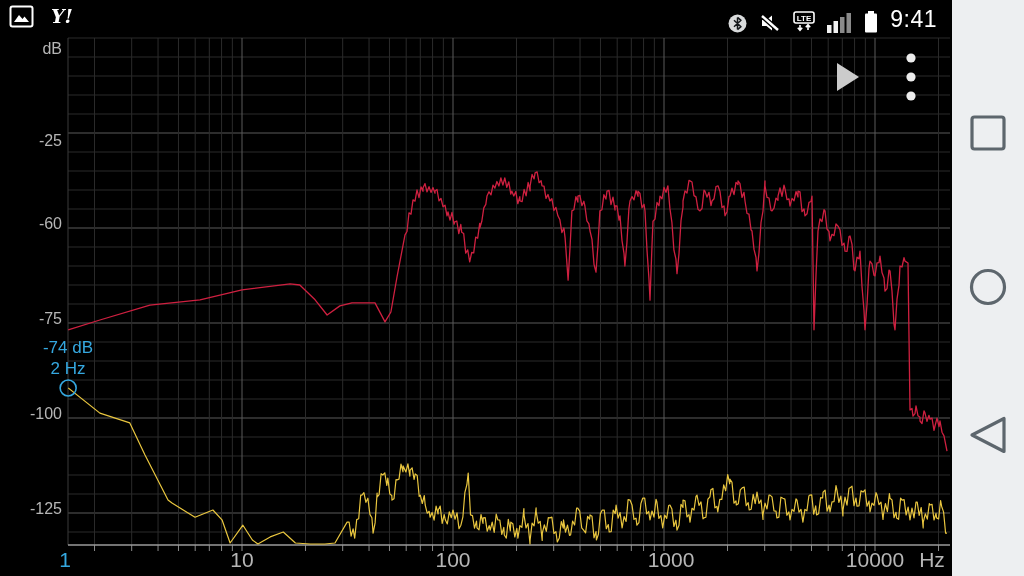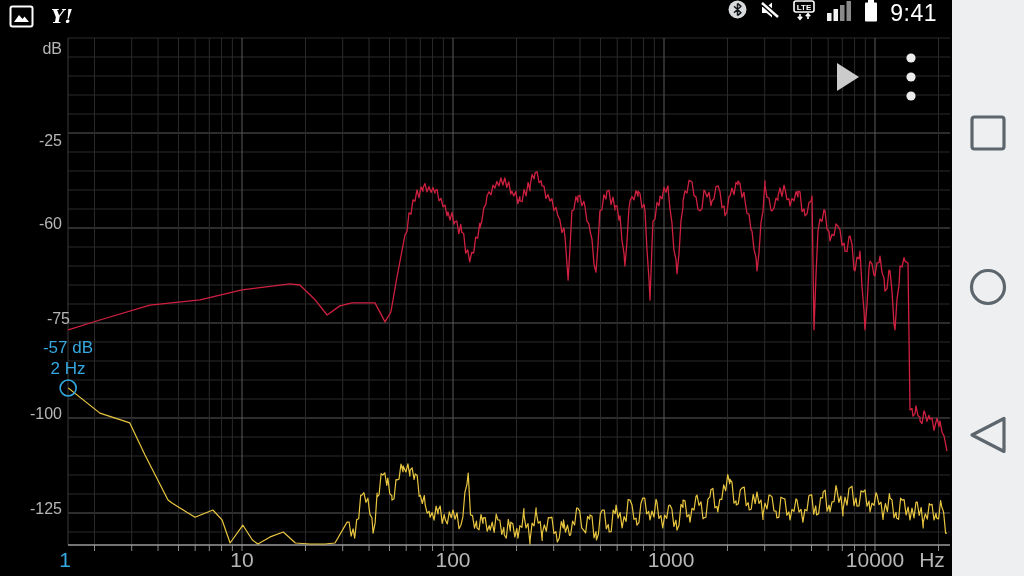--- a/index.html
+++ b/index.html
@@ -3,21 +3,21 @@
 <meta charset="utf-8">
 <style>
   html,body{margin:0;padding:0;background:#000;}
   body{width:1024px;height:576px;position:relative;overflow:hidden;
        font-family:"Liberation Sans",sans-serif;}
   
   .status-bar{position:absolute;left:0;top:0;width:952px;height:33px;background:#000;z-index:5;}
   .sb-left{position:absolute;left:9px;top:0;height:33px;display:flex;align-items:center;gap:17px;}
   .yahoo{color:#fff;font-family:"DejaVu Serif",serif;font-weight:bold;font-style:italic;
          font-size:19px;line-height:33px;}
-  .sb-right{position:absolute;right:15px;top:0;height:33px;display:flex;align-items:flex-start;gap:12px;}
+  .sb-right{position:absolute;right:15px;top:0;height:33px;display:flex;align-items:flex-end;gap:12px;}
   .time{color:#fff;font-size:23px;font-weight:500;letter-spacing:.5px;}
   .lte-wrap{display:flex;flex-direction:column;align-items:center;}
   
   #chart-svg{position:absolute;left:0;top:0;z-index:1;}
   .y-tick,.y-unit{position:absolute;left:0;width:62px;text-align:right;color:#b6b6b6;
         font-size:16px;z-index:2;}
   .x-tick,.x-unit{position:absolute;top:548px;transform:translateX(-50%);color:#b6b6b6;
         font-size:21px;z-index:2;white-space:nowrap;}
   .x-tick.accent{color:#35a8e0;}
   .marker-label{position:absolute;width:90px;text-align:center;color:#35a8e0;
@@ -142,33 +142,33 @@
     <line x1="68" y1="38" x2="68" y2="545" stroke="#3a3a3a" stroke-width="1"></line>
     <line x1="68" y1="545" x2="950" y2="545" stroke="#9b9b9b" stroke-width="1.4"></line>
     <path d="M68.2 329.8L99.9 320.0L149.9 305.1L200.0 299.8L242.0 289.9L290.1 283.9L299.8 285.0L315.1 299.8L327.1 315.0L339.9 305.9L352.0 302.9L375.0 302.9L385.0 321.9L390.9 312.0L397.0 277.0L405.0 234.8L407.0 231.5L409.0 212.8L411.0 214.2L413.0 199.9L415.0 201.1L417.0 189.8L419.0 197.7L421.0 186.8L423.0 191.3L423.0 188.1L425.0 183.6L427.0 191.8L429.0 186.7L431.0 192.4L433.0 187.6L435.0 193.2L435.0 191.1L437.0 189.5L439.0 200.8L441.0 198.5L443.0 206.6L445.0 205.2L447.0 215.9L448.0 212.0L450.0 220.1L452.0 212.5L454.0 224.2L454.8 221.9L456.8 221.0L458.8 233.7L460.8 224.5L461.7 232.2L463.7 233.5L465.7 253.1L467.7 249.9L469.7 261.8L471.7 252.5L473.7 252.8L475.7 237.2L477.7 238.2L479.7 223.3L479.8 228.0L481.8 221.3L483.8 207.9L485.8 204.4L487.0 196.1L489.0 191.8L491.0 194.9L493.0 185.2L494.9 188.1L496.9 181.5L498.9 186.0L500.9 178.0L502.9 185.2L504.8 177.8L506.8 187.4L508.8 181.8L510.8 194.1L511.8 191.1L513.8 196.0L515.8 191.6L517.8 203.7L519.8 196.7L520.1 201.0L522.1 201.7L524.1 189.5L526.1 195.8L528.1 182.5L530.1 190.8L530.1 185.8L532.1 174.4L534.1 178.9L535.1 172.9L537.1 171.9L539.1 182.7L541.1 180.8L542.0 185.8L544.0 186.1L546.0 198.4L548.0 194.5L549.9 201.0L551.9 198.8L553.9 210.5L555.9 207.4L557.9 215.8L559.9 219.8L561.9 232.6L563.9 228.0L565.1 237.9L568.1 280.1L570.1 246.2L571.9 210.9L573.9 209.7L575.9 196.7L577.9 202.1L577.9 196.1L579.9 195.3L581.9 205.7L583.9 201.3L584.9 206.0L586.9 220.9L588.9 223.8L590.0 231.0L592.0 239.4L594.0 264.3L596.0 272.1L598.0 244.8L599.9 210.9L601.9 209.8L603.9 194.7L605.9 199.1L607.0 191.1L609.0 190.3L611.0 204.7L613.0 197.1L615.0 210.0L615.0 206.0L617.0 205.8L619.0 220.2L620.0 215.8L622.0 240.6L624.0 253.4L624.9 266.0L626.9 242.9L628.9 208.8L630.0 201.0L632.0 196.6L634.0 199.9L636.0 190.6L638.0 196.3L638.0 191.1L640.0 193.5L642.0 207.8L644.0 204.2L645.0 210.9L647.0 250.1L649.0 279.5L650.0 300.2L652.0 245.3L653.0 221.2L655.0 219.1L657.0 202.5L659.0 205.7L660.0 196.1L662.0 198.8L664.0 187.5L666.0 192.3L667.9 185.8L669.9 208.4L671.9 222.3L673.9 250.2L675.9 258.8L677.0 273.6L679.0 253.7L681.0 220.6L683.0 207.0L683.0 201.0L685.0 190.9L687.0 193.0L689.0 180.4L690.0 180.9L692.0 182.0L694.0 195.6L696.0 196.9L698.0 209.3L700.0 210.9L702.0 208.5L704.0 190.1L705.0 191.1L707.0 197.1L709.0 192.3L711.0 205.6L712.0 201.0L714.0 198.8L716.0 186.5L718.0 185.8L720.0 191.6L722.0 207.6L724.0 206.0L725.0 215.8L727.0 211.7L729.0 196.3L730.0 196.1L732.0 188.2L734.0 194.6L736.0 182.4L738.0 184.5L738.0 180.9L740.0 183.7L742.0 197.4L744.0 192.3L745.0 201.0L747.0 213.5L749.0 214.2L751.0 229.8L752.0 231.0L754.0 249.4L756.0 257.4L757.0 270.9L759.0 252.8L761.0 222.5L763.0 211.0L765.0 180.9L765.0 185.8L767.0 197.4L769.0 198.0L771.0 210.4L772.0 210.9L774.0 208.1L776.0 198.1L778.0 200.3L778.0 196.1L780.0 188.0L782.0 196.4L784.0 185.2L785.0 188.9L787.0 199.7L789.0 198.9L790.0 206.0L792.0 198.4L794.0 200.8L796.0 191.6L798.0 197.0L798.0 191.1L800.0 191.8L802.0 211.7L804.0 209.0L805.0 215.8L807.0 213.8L809.0 202.4L811.0 201.5L812.0 196.1L814.0 329.8L816.0 274.9L818.0 231.0L820.0 218.9L822.0 221.5L824.0 209.6L825.0 210.9L827.0 229.0L829.0 231.5L830.0 240.9L832.0 234.3L834.0 235.6L836.0 223.9L838.0 226.1L840.0 229.7L842.0 245.4L844.0 243.1L845.0 251.2L847.0 251.4L849.0 236.6L850.0 236.0L852.0 244.3L854.0 269.9L855.0 270.9L857.0 257.2L859.0 258.8L860.0 251.2L862.0 286.5L864.0 310.5L865.0 329.8L867.0 304.5L869.0 268.3L870.0 261.1L872.0 263.8L874.0 275.3L875.0 275.9L877.0 262.8L879.0 262.7L880.0 256.1L882.0 272.6L884.0 278.0L885.0 291.1L887.0 288.7L889.0 270.1L890.0 270.9L892.0 291.1L894.0 324.2L895.0 329.8L897.0 299.2L899.0 285.1L900.0 266.0L902.0 267.0L904.0 257.7L905.0 261.1L908.0 263.0L910.0 410.0L912.0 408.5L913.0 416.1L915.0 413.7L916.0 405.8L918.0 415.8L920.0 417.3L920.0 421.0L922.0 423.6L924.0 410.8L925.0 413.1L927.0 421.3L929.0 415.3L930.0 419.1L932.0 418.1L934.0 430.3L935.0 426.0L937.0 418.2L939.0 426.7L940.0 421.0L942.0 432.2L944.0 435.9L947.0 451.1" fill="none" stroke="#cf2040" stroke-width="1.3" stroke-linejoin="round" clip-path="url(#plotclip)"></path>
     <path d="M68.2 388.0L99.9 413.1L129.8 422.9L145.0 454.9L168.0 500.1L172.0 503.1L195.0 517.2L212.9 510.0L222.0 519.8L230.1 543.0L242.9 525.2L252.4 540.0L257.9 544.0L270.2 536.9L283.3 532.0L295.4 543.0L310.4 544.0L324.9 544.0L335.0 543.0L347.1 522.1L349.1 522.0L351.1 536.2L353.1 528.9L354.7 538.1L356.7 519.6L358.7 518.8L360.7 495.2L361.9 495.1L363.9 492.6L365.9 502.3L367.9 498.2L369.9 514.4L371.9 517.7L373.1 533.1L375.1 522.9L377.1 493.0L377.1 497.0L379.1 494.6L381.1 473.7L382.8 475.0L384.8 472.8L386.8 485.3L387.8 478.0L389.8 493.9L391.8 495.4L392.0 500.1L394.0 498.7L396.0 479.7L397.0 479.9L399.0 479.1L401.0 464.1L403.0 471.8L403.1 465.9L405.9 472.0L407.9 463.8L409.9 476.1L410.1 470.1L412.1 467.8L414.1 479.4L415.2 473.9L417.2 475.5L419.2 496.5L420.3 495.1L422.3 503.5L424.3 495.5L425.2 505.0L427.2 513.2L429.2 511.3L430.1 517.2L432.1 512.4L434.1 520.2L436.1 506.2L438.1 514.0L438.2 510.0L440.2 506.1L442.2 523.4L444.2 514.6L445.3 519.8L447.3 523.9L449.3 511.9L451.3 517.7L453.0 510.0L455.0 519.2L457.0 512.9L459.0 528.7L460.9 525.2L462.9 516.8L464.9 492.3L466.9 484.7L468.2 473.1L470.5 514.9L472.5 515.6L474.5 528.1L476.5 521.1L477.0 527.8L479.0 529.8L481.0 514.5L483.0 523.4L483.2 517.9L485.2 517.7L487.2 531.2L489.2 525.6L490.2 530.1L492.2 522.2L494.2 532.4L496.2 514.2L497.8 519.8L499.8 520.0L501.8 534.4L503.8 527.4L504.3 535.0L506.3 538.1L508.3 519.3L510.3 530.8L510.8 522.1L512.8 523.7L514.8 537.0L516.8 528.4L517.9 538.1L519.9 525.6L521.9 527.4L523.9 508.6L524.0 514.9L526.0 527.9L528.0 523.5L530.0 544.0L530.1 540.0L532.1 523.1L534.1 525.8L536.1 507.8L536.2 511.9L538.2 523.2L540.2 521.5L542.2 540.5L542.3 533.1L544.3 524.8L546.3 531.3L548.3 517.7L549.9 517.9L551.9 517.1L553.9 533.5L555.9 531.6L557.3 541.9L559.3 537.9L561.3 521.5L563.3 528.2L563.5 519.8L565.5 532.1L567.5 525.1L569.5 535.4L570.6 535.0L572.6 521.1L574.6 525.0L576.6 508.2L577.7 508.1L579.7 511.1L581.7 527.8L583.6 530.1L585.6 532.9L587.6 516.4L589.6 519.2L590.0 514.9L592.0 516.2L594.0 537.8L596.0 531.6L596.4 540.0L598.4 534.3L600.4 513.6L602.3 510.0L604.3 510.2L606.3 528.7L608.3 524.6L609.2 532.0L611.2 531.7L613.2 510.0L615.2 513.6L616.1 505.0L618.1 518.1L620.1 512.5L622.1 527.8L624.1 516.6L626.1 521.5L628.1 499.6L630.0 500.1L632.0 504.9L634.0 519.3L636.0 518.2L636.9 525.2L638.9 522.7L640.9 503.6L642.7 498.2L644.7 498.2L646.7 513.9L648.7 511.5L650.0 519.8L652.0 511.0L654.0 517.1L656.0 499.3L656.9 502.0L658.9 518.4L660.9 515.5L662.7 527.8L664.7 515.1L666.7 518.4L668.7 505.5L669.9 505.0L671.9 509.1L673.9 526.5L675.9 520.2L677.0 530.1L679.0 525.3L681.0 504.4L683.0 507.4L683.0 500.1L685.0 500.9L687.0 516.9L689.0 514.7L690.0 522.1L692.0 508.3L694.0 510.0L696.0 496.4L697.0 495.1L699.0 505.5L701.0 501.9L703.0 518.8L703.9 517.9L705.9 517.2L707.9 499.2L709.9 496.9L710.9 489.8L712.9 488.4L714.9 507.8L716.9 506.4L717.8 511.9L719.8 499.3L721.8 499.3L723.7 484.9L725.7 490.8L727.7 474.5L729.7 483.8L730.0 479.2L732.0 482.4L734.0 503.2L736.0 501.0L736.3 505.0L738.3 503.7L740.3 489.8L742.2 487.9L744.2 487.0L746.2 505.7L748.2 502.7L749.2 510.0L751.2 509.2L753.2 494.3L755.2 503.6L757.0 492.1L759.0 503.5L761.0 500.0L763.0 519.5L763.0 514.9L765.0 503.1L767.0 509.0L769.0 495.2L770.0 495.1L772.0 496.9L774.0 510.9L776.0 511.2L776.9 517.9L778.9 517.1L780.9 497.2L782.9 498.2L784.9 499.1L786.9 515.3L788.9 511.9L790.0 519.8L792.0 509.4L794.0 511.3L796.0 498.8L797.0 500.1L799.0 512.2L801.0 509.4L802.9 522.1L804.9 509.4L806.9 510.8L808.9 495.9L809.7 495.1L811.7 494.9L813.7 514.1L815.7 505.9L816.6 514.9L818.6 513.8L820.6 497.7L822.6 498.0L823.1 492.1L825.1 490.1L827.1 511.1L829.1 505.2L830.0 511.9L832.0 501.9L834.0 501.7L836.0 485.6L836.9 489.8L838.9 502.3L840.9 496.0L842.9 516.0L843.0 510.0L845.0 497.1L847.0 505.1L849.0 488.2L850.0 487.9L852.0 486.2L854.0 505.6L856.0 498.0L857.0 506.2L859.0 506.0L861.0 490.8L863.0 492.1L865.0 489.8L867.0 506.2L869.0 501.1L870.0 511.9L872.0 503.2L874.0 505.3L876.0 492.7L877.0 495.1L879.0 504.6L881.0 502.2L883.0 519.5L883.4 514.9L885.4 503.5L887.4 511.7L889.4 493.6L890.0 498.2L892.0 499.9L894.0 517.7L896.0 512.3L896.6 517.9L898.6 519.3L900.6 498.1L902.1 500.1L904.1 499.7L906.1 515.0L908.1 507.2L910.0 519.8L912.0 508.0L914.0 517.9L916.0 502.2L917.2 502.0L919.2 515.4L921.2 507.5L923.2 527.9L923.3 522.1L925.3 513.8L927.3 519.1L929.3 503.6L930.0 505.0L932.0 504.3L934.0 520.0L936.0 513.4L936.6 517.9L938.6 519.0L940.6 500.6L941.6 506.2L943.6 512.1L945.6 533.2L947.0 533.1" fill="none" stroke="#e9c63f" stroke-width="1.2" stroke-linejoin="round" clip-path="url(#plotclip)"></path>
     <circle cx="68.15525566074874" cy="387.97999999999996" r="8" fill="none" stroke="#35a8e0" stroke-width="1.6"></circle>
   </svg>
 
 <div id="label-layer">
     <div class="y-tick" style="top: 120px; margin-top: 12px;">-25</div>
     <div class="y-tick" style="top: 215px;">-60</div>
-    <div class="y-tick" style="top: 310px; padding-left: 8px;">-75</div>
+    <div class="y-tick" style="top: 310px;">-75</div>
     <div class="y-tick" style="top: 405px;">-100</div>
     <div class="y-tick" style="top: 500px;">-125</div>
     <div class="x-tick accent" style="left: 65.0486px;">1</div>
     <div class="x-tick" style="left: 242px;">10</div>
     <div class="x-tick" style="left: 453px;">100</div>
     <div class="x-tick" style="left: 664px; margin-left: 7px;">1000</div>
     <div class="x-tick" style="left: 875px;">10000</div>
   </div>
 <div class="y-unit" style="top:40px;">dB</div>
 <div class="x-unit" id="x-unit" style="left: 932px;">Hz</div>
 
-<div class="marker-label" style="left:23px;top:338px;">-57 dB</div>
+<div class="marker-label" style="left:23px;top:338px;">-74 dB</div>
 <div class="marker-label" style="left:23px;top:359px;">2 Hz</div>
 
 <div class="tool-btn" style="left:828px;top:59px;width:38px;height:36px;">
   <svg width="26" height="30" viewBox="0 0 26 30">
     <polygon points="3,1 3,29 25,15" fill="#cbcbcb"></polygon>
   </svg>
 </div>
 <div class="tool-btn" style="left:897px;top:52px;width:28px;height:50px;">
   <svg width="12" height="50" viewBox="0 0 12 50">
     <circle cx="6" cy="6" r="4.6" fill="#ececec"></circle>

